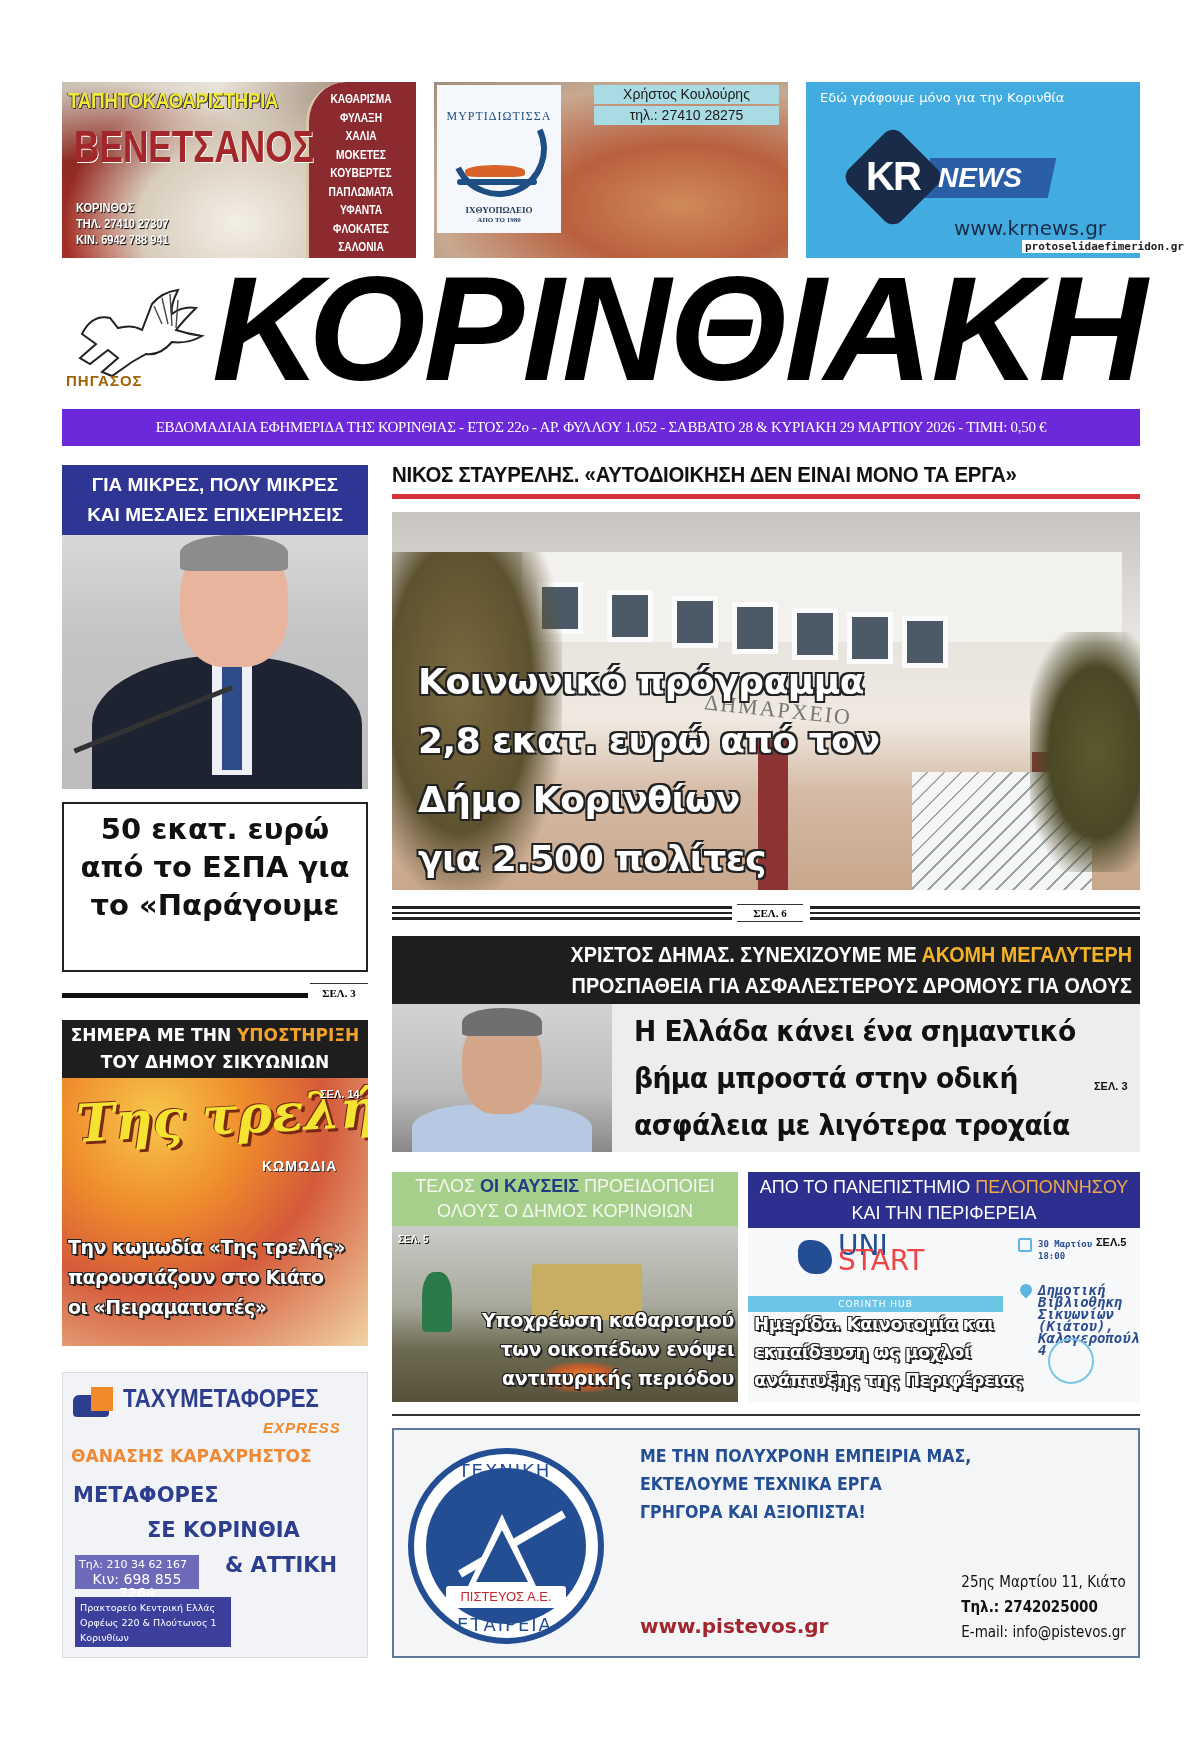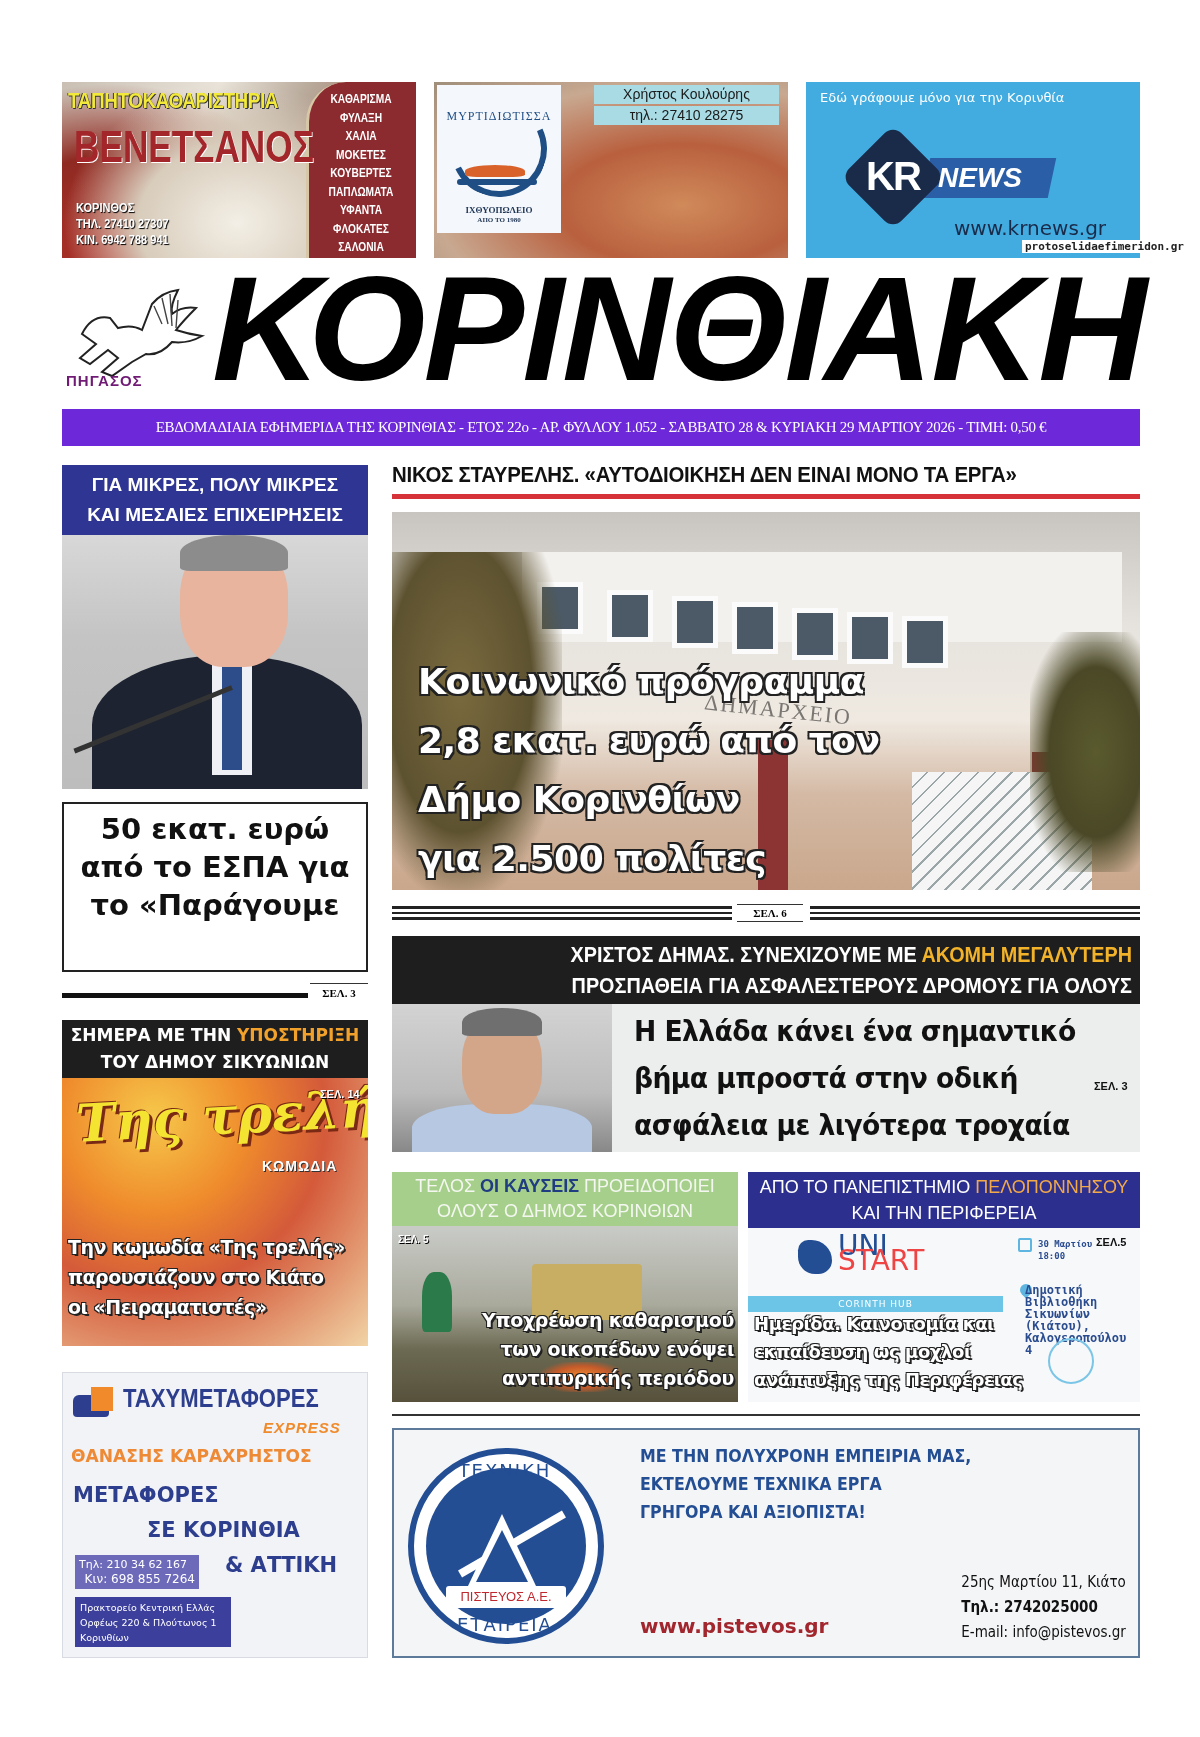--- a/index.html
+++ b/index.html
@@ -28,21 +28,21 @@
   .ad-kr .tagline { position:absolute; left:14px; top:8px; color:#fff; font-family:"DejaVu Sans", sans-serif; font-size:13px; }
   .ad-kr .diamond { position:absolute; left:50px; top:58px; width:74px; height:74px; background:#1a2b4a; transform: rotate(45deg); border-radius:12px; }
   .ad-kr .kr { position:absolute; left:50px; top:72px; width:74px; text-align:center; color:#fff; font-family:"Liberation Sans", sans-serif; font-weight:bold; font-size:40px; letter-spacing:-2px; }
   .ad-kr .newsbar { position:absolute; left:120px; top:76px; width:126px; height:40px; background:#2a5fa8; transform: skewX(-12deg); }
   .ad-kr .news { position:absolute; left:132px; top:80px; color:#fff; font-family:"Liberation Sans", sans-serif; font-style:italic; font-weight:bold; font-size:28px; }
   .ad-kr .url { position:absolute; left:148px; top:134px; color:#1a2b4a; font-family:"DejaVu Sans", sans-serif; font-size:20px; }
   .watermark { left: 1022px; top: 240px; background:#fff; color:#222; font-family:"DejaVu Sans Mono", monospace; font-size:11px; font-weight:bold; padding:0 3px; }
 
   
   .pegasus { left: 62px; top: 284px; width: 150px; height: 108px; }
-  .pegasus-label { left: 66px; top: 372px; font-family:"Liberation Sans", sans-serif; font-weight:bold; font-size:15px; color:#701a75; letter-spacing:1px;text-align:right; }
+  .pegasus-label { left: 66px; top: 372px; font-family:"Liberation Sans", sans-serif; font-weight:bold; font-size:15px; color:#a16207; letter-spacing:1px;text-align:right; }
   .masthead { left: 212px; top: 254px; width: 928px; height: 150px; font-family:"Liberation Sans", sans-serif; font-weight:bold; font-style:italic; font-size:148px; line-height:150px; color:#000; letter-spacing:-2px; transform: scaleX(1.02); transform-origin:left; white-space:nowrap; }
   .dateline { left: 62px; top: 409px; width: 1078px; height: 37px; background:#6d28d9; color:#fff; font-family:"Liberation Serif", serif; font-size:15px; line-height:37px; text-align:center; white-space:nowrap; letter-spacing:-0.3px; }
 
   
   .lc-head { left: 62px; top: 465px; width: 306px; height: 70px; background:#2f3592; color:#fff; font-family:"Liberation Sans", sans-serif; font-weight:bold; font-size:19px; line-height:30px; text-align:center; padding-top:5px; }
   .photo-minister { left: 62px; top: 535px; width: 306px; height: 254px; background: linear-gradient(180deg, #d8d8d8 0%, #c4c4c4 40%, #bdbdbd 100%); overflow:hidden; }
   .photo-minister .head { position:absolute; left:118px; top:2px; width:108px; height:130px; background:#e8b49e; border-radius: 45% 45% 40% 40%; }
   .photo-minister .hair { position:absolute; left:118px; top:0px; width:108px; height:36px; background:#8c8c8c; border-radius: 50% 50% 10% 10%; }
   .photo-minister .suit { position:absolute; left:30px; top:120px; width:270px; height:140px; background:#1d2330; border-radius: 50% 50% 0 0; }
   .photo-minister .shirt { position:absolute; left:150px; top:120px; width:40px; height:120px; background:#eef0f6; }
@@ -63,21 +63,21 @@
   .ad-moving { left: 62px; top: 1372px; width: 306px; height: 286px; background:#f2f3f6; border:1px solid #d9dbe2; }
   .ad-moving .truck { position:absolute; left:10px; top:22px; width:36px; height:22px; background:#2d3e8e; border-radius: 6px 4px 4px 4px; }
   .ad-moving .truck2 { position:absolute; left:28px; top:14px; width:22px; height:24px; background:#f08a2a; }
   .ad-moving .brand { position:absolute; left:60px; top:10px; color:#2d3e8e; font-family:"Liberation Sans", sans-serif; font-weight:bold; font-size:26px; transform: scaleX(0.85); transform-origin:left; white-space:nowrap; }
   .ad-moving .express { position:absolute; left:200px; top:46px; color:#f08a2a; font-family:"Liberation Sans", sans-serif; font-weight:bold; font-style:italic; font-size:15px; letter-spacing:1px; }
   .ad-moving .owner { position:absolute; left:8px; top:72px; color:#ee8a35; font-family:"DejaVu Sans", sans-serif; font-weight:bold; font-size:18px; white-space:nowrap; transform: scaleX(0.95); transform-origin:left; }
   .ad-moving .l1 { position:absolute; left:10px; top:110px; color:#2d3e8e; font-family:"DejaVu Sans", sans-serif; font-weight:bold; font-size:21px; }
   .ad-moving .l2 { position:absolute; left:84px; top:145px; color:#2d3e8e; font-family:"DejaVu Sans", sans-serif; font-weight:bold; font-size:21px; }
   .ad-moving .l3 { position:absolute; left:162px; top:180px; color:#2d3e8e; font-family:"DejaVu Sans", sans-serif; font-weight:bold; font-size:21px; }
   .ad-moving .phones { position:absolute; left:12px; top:182px; width:124px; height:34px; background:#6d6aba; color:#fff; font-family:"DejaVu Sans", sans-serif; font-size:11px; padding:3px 4px; line-height:14px; }
-  .ad-moving .phones .mob { display:block; text-align:right; font-size:12px; }
+  .ad-moving .phones .mob { display:block; text-align:center; font-size:14px; }
   .ad-moving .office { position:absolute; left:12px; top:224px; width:156px; height:50px; background:#3c3f9c; color:#fff; font-family:"DejaVu Sans", sans-serif; font-size:9.5px; line-height:15px; padding:3px 5px; }
 
   
   .lead-headline { left: 392px; top: 462px; width: 748px; font-family:"Liberation Sans", sans-serif; font-size:22px; font-weight:bold; color:#111; white-space:nowrap; transform: scaleX(0.93); transform-origin:left; letter-spacing:-0.3px; }
   .lead-rule { left: 392px; top: 494px; width: 748px; height: 5px; background:#d5323a; }
   .lead-photo { left: 392px; top: 512px; width: 748px; height: 378px; background: linear-gradient(180deg, #c8c4bf 0%, #e6e3de 30%, #efe9e1 55%, #d4b9a4 75%, #c9a78c 100%); overflow:hidden; }
   .lead-photo .tree { position:absolute; left:0; top:40px; width:170px; height:340px; background: radial-gradient(ellipse at 40% 40%, #7a6a3e 0%, #5d5230 50%, transparent 75%); }
   .lead-photo .tree2 { position:absolute; right:0; top:120px; width:110px; height:240px; background: radial-gradient(ellipse at 60% 50%, #5a5a2e 0%, #4a4826 50%, transparent 80%); }
   .lead-photo .floor { position:absolute; left:130px; top:40px; width:600px; height:90px; background:#f3f1ee; }
   .lead-photo .win { position:absolute; width:46px; height:52px; background:#4b5a66; border:5px solid #fbfbfb; }
@@ -112,21 +112,21 @@
   .fire .caption { position:absolute; left:36px; top:134px; width:306px; color:#fff; font-family:"DejaVu Sans", sans-serif; font-weight:bold; font-size:19px; line-height:29px; text-align:right; text-shadow: 2px 2px 0 #222, -1px -1px 0 #222, 1px -1px 0 #222, -1px 1px 0 #222; letter-spacing:-0.3px; }
 
   .uni { left: 748px; top: 1172px; width: 392px; height: 230px; background:#f6f8fa; overflow:hidden; }
   .uni .head { position:absolute; left:0; top:0; width:392px; height:56px; background:#2d2f8f; color:#fff; font-family:"Liberation Sans", sans-serif; font-size:18px; line-height:26px; text-align:center; padding-top:2px; white-space:nowrap; }
   .uni .head .hl { color:#f2a94a; }
   .uni .logo-map { position:absolute; left:50px; top:68px; width:34px; height:34px; background:#234e94; border-radius: 30% 60% 40% 50%; }
   .uni .logo-uni { position:absolute; left:90px; top:60px; color:#234e94; font-family:"DejaVu Sans", sans-serif; font-size:28px; line-height:28px; }
   .uni .logo-start { position:absolute; left:90px; top:75px; color:#ef4444; font-family:"DejaVu Sans", sans-serif; font-size:28px; line-height:28px; }
   .uni .hub { position:absolute; left:0; top:124px; width:255px; height:16px; background:#6cc4e6; color:#fff; font-size:9px; text-align:center; line-height:16px; font-family:"DejaVu Sans", sans-serif; letter-spacing:1px; }
   .uni .date { position:absolute; left:290px; top:66px; color:#2b4d8f; font-family:"DejaVu Sans Mono", monospace; font-size:9px; line-height:12px; font-weight:bold; }
-  .uni .venue { position:absolute; left:277px; top:112px; color:#2b4d8f; font-family:"DejaVu Sans Mono", monospace; font-size:12px; line-height:12px; font-weight:bold; }
+  .uni .venue { position:absolute; left:290px; top:112px; color:#2b4d8f; font-family:"DejaVu Sans Mono", monospace; font-size:14px; line-height:12px; font-weight:bold;font-style:italic; }
   .uni .cal { position:absolute; left:270px; top:66px; width:14px; height:14px; border:2px solid #5db5e0; border-radius:2px; }
   .uni .pin { position:absolute; left:272px; top:112px; width:12px; height:12px; background:#5db5e0; border-radius: 50% 50% 50% 0; transform: rotate(-45deg); }
   .uni .sel { position:absolute; left:348px; top:64px; font-family:"Liberation Sans", sans-serif; font-weight:bold; font-size:11px; color:#111; }
   .uni .caption { position:absolute; left:6px; top:138px; width:300px; color:#fff; font-family:"DejaVu Sans", sans-serif; font-weight:bold; font-size:18px; line-height:28px; text-shadow: 2px 2px 0 #222, -1px -1px 0 #222, 1px -1px 0 #222, -1px 1px 0 #222; letter-spacing:-0.4px; }
   .uni .bulb { position:absolute; left:300px; top:166px; width:46px; height:46px; border:2px solid #7bc5e6; border-radius:50%; }
 
   .rule-bottom { left: 392px; top: 1414px; width: 748px; height: 2px; background:#333; }
 
   .ad-pistevos { left: 392px; top: 1428px; width: 748px; height: 230px; background:#f4f5f7; border:2px solid #5d7a9a; }
   .ad-pistevos .circle { position:absolute; left:14px; top:18px; width:196px; height:196px; border-radius:50%; border:6px solid #234e94; background:#fff; }

